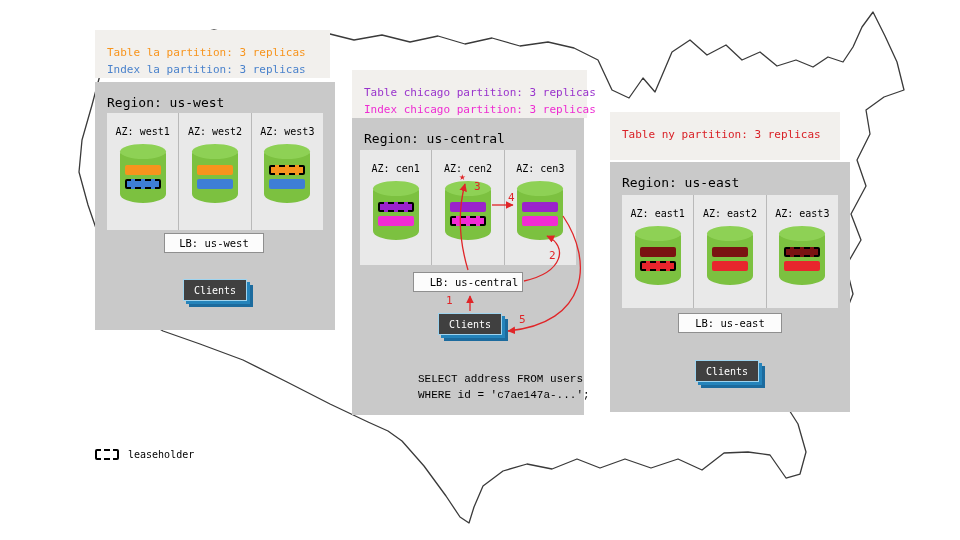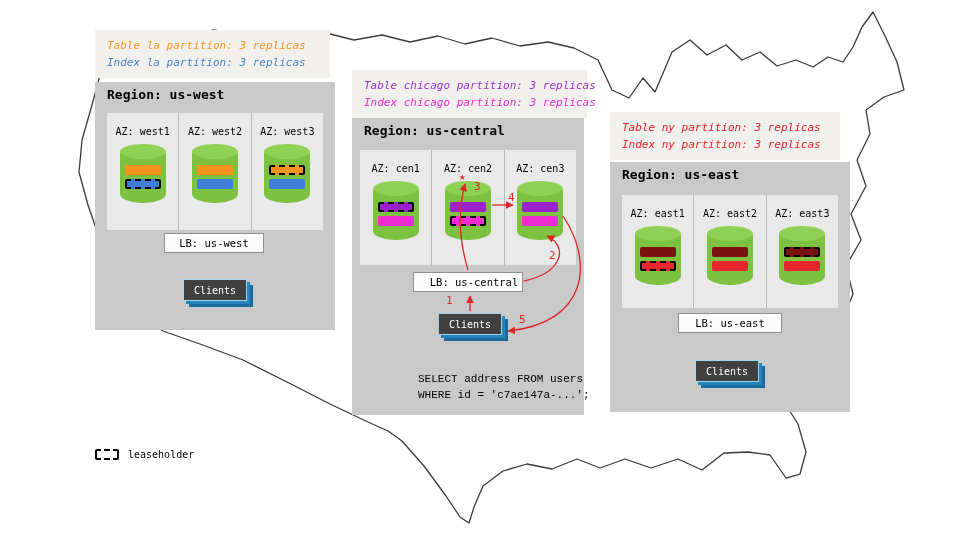--- a/index.html
+++ b/index.html
@@ -5,25 +5,25 @@
   * { margin:0; padding:0; box-sizing:border-box; }
   html,body { width:960px; height:540px; }
   body { position:relative; overflow:hidden; background:#fff;
          font-family:"DejaVu Sans Mono", monospace; color:#000; }
 
   .layer-svg { position:absolute; left:0; top:0; }
   #map-layer { z-index:0; }
   #arrow-layer { z-index:9; pointer-events:none; }
   #arrow-layer text { font-family:"DejaVu Sans Mono", monospace; font-size:11px; }
 
-  .callout { position:absolute; background:#f2f0ed; padding:7px 12px; z-index:2;font-style:italic; }
+  .callout { position:absolute; background:#f2f0ed; padding:14px 12px; z-index:2; }
   .callout .line { font-size:11px; line-height:17px; white-space:nowrap; }
 
   .region { position:absolute; background:#c9c9c9; z-index:2; }
-  .region-title { position:absolute; left:12px; top:5px; font-size:13px;font-weight:bold; }
+  .region-title { position:absolute; left:12px; top:13px; font-size:13px; }
 
   .az-panel { position:absolute; background:#e9e9e9; display:flex; }
   .az { flex:1; display:flex; flex-direction:column; align-items:center; padding-top:13px; }
   .az + .az { border-left:1px solid #b9b9b9; }
   .az-label { font-size:10px; margin-bottom:8px; white-space:nowrap; }
 
   .cyl { position:relative; width:46px; height:58px; background:#7cc140; border-radius:23px/9px; }
   .cyl::before { content:""; position:absolute; left:0; top:-1px; width:100%; height:15px;
                  border-radius:50%; background:#8ed155; }
   .stripes { position:absolute; left:5px; right:5px; top:20px; display:flex;
@@ -164,21 +164,20 @@
       </div>
     </div>
   </div>
   <div class="lb-box">LB: us-central</div>
   <div class="clients">Clients</div>
   <div class="sql"><span>SELECT address FROM users</span><br><span>WHERE id = 'c7ae147a-...';</span></div>
 </div>
 
 <div class="callout" id="callout-east">
   <div class="line" style="color: rgb(217, 33, 39);">Table ny partition: 3 replicas</div>
-  <div class="line" style="color: rgb(232, 38, 45);">Index ny partition: 3 replicas</div>
 </div>
 
 <div class="region" id="region-east">
   <div class="region-title">Region: us-east</div>
   <div class="az-panel">
     <div class="az">
       <div class="az-label">AZ: east1</div>
       <div class="cyl">
         <div class="stripes">
           <div class="stripe" style="background: rgb(122, 18, 18);"></div>

